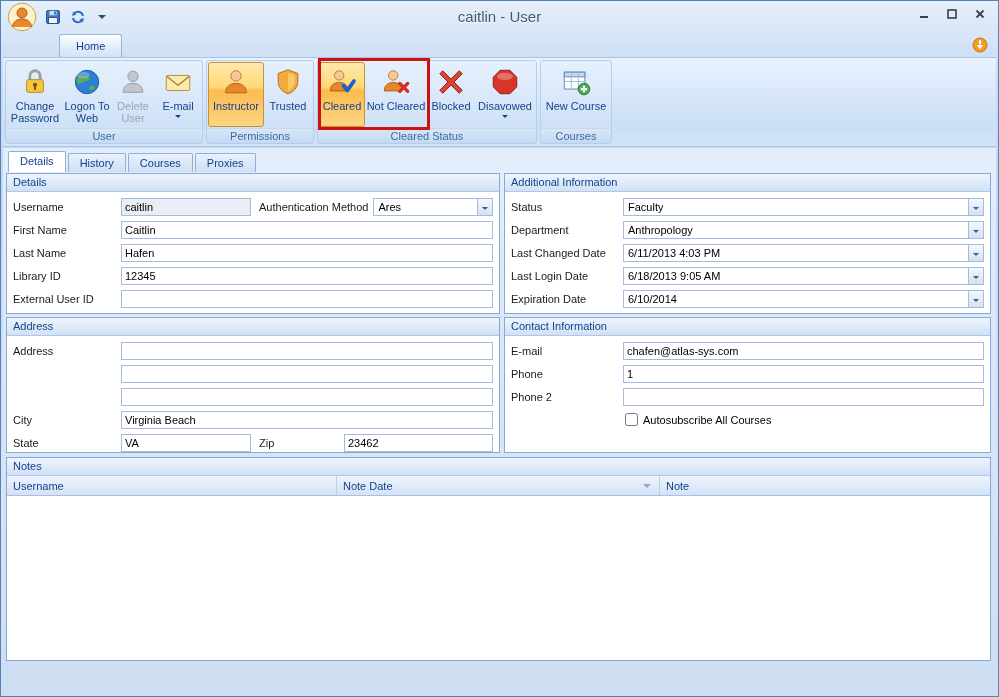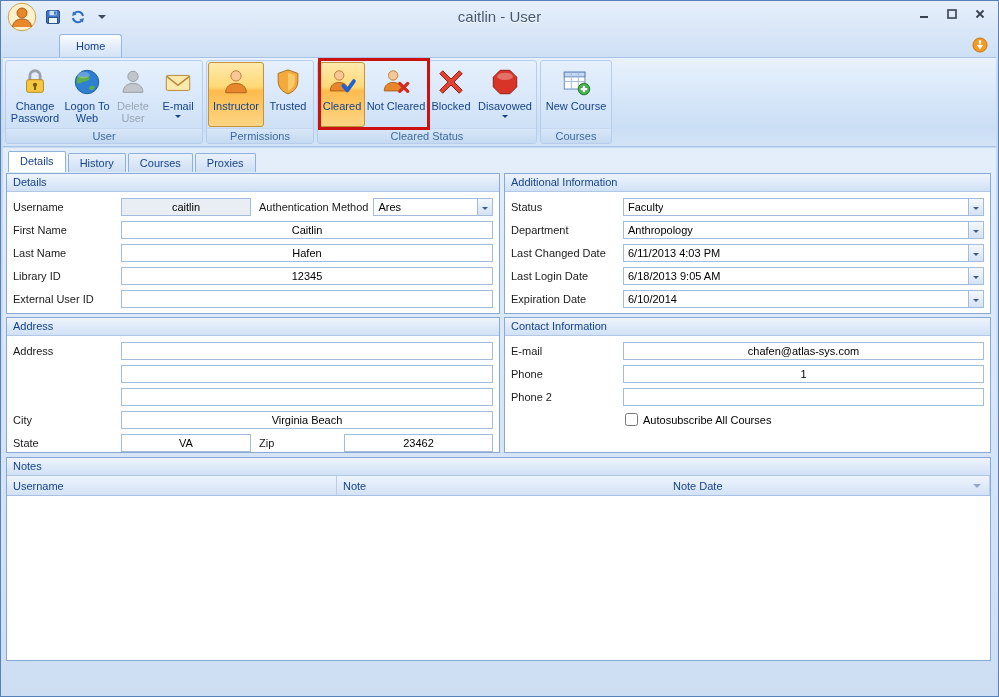--- a/index.html
+++ b/index.html
@@ -62,21 +62,21 @@
 
   
   .gbox { position:absolute; border:1px solid #8aa8d4; background:#fff; }
   .gbox-h { height:18px; line-height:17px; padding-left:6px; color:#15428b;
     background:linear-gradient(#eef4fd, #d0e1f6); border-bottom:1px solid #b2c7e6; }
   .gbox-body { padding-top:3px; }
   .frow { display:flex; align-items:center; height:23px; padding:0 6px; }
   .lbl { width:108px; flex:none; color:#1a1a1a; white-space:nowrap; }
   .lbl2 { flex:none; color:#1a1a1a; padding:0 5px 0 8px; white-space:nowrap; }
   .tb { height:18px; border:1px solid #a3bbdd; background:#fff; font-family:inherit; font-size:11px;
-    padding:8px 3px; color:#000;text-align:center; }
+    padding:8px 3px; color:#000; }
   .tb.ro { background:#e9edf4; }
   .grow { flex:1; min-width:0; }
   .combo { position:relative; height:18px; border:1px solid #a3bbdd; background:#fff;
     display:flex; align-items:center; padding:0 18px 0 4px; cursor:pointer; }
   .combo-val { overflow:hidden; white-space:nowrap; }
   .combo-btn { position:absolute; right:0; top:0; bottom:0; width:15px;
     background:linear-gradient(#f4f8fd, #d4e2f4); border-left:1px solid #a3bbdd;
     display:flex; align-items:center; justify-content:center; }
   .combo-btn i { width:0; height:0; border:3.5px solid transparent; border-top-color:#3f5c85; margin-top:6px; }
   .chk-row { display:flex; align-items:center; height:23px; padding-left:120px; }
@@ -430,26 +430,26 @@
           </div>
         </div>
       </div>
 
       <div class="gbox" style="left:3px;top:284px;width:985px;height:204px;">
         <div class="gbox-h">Notes</div>
         <div class="tbl-h">
           <div class="col" style="width:330px">
               <span>Username</span>
             </div>
-          <div class="col" style="flex:1;border-right:none">
-              <span>Note</span>
-            </div>
           <div class="col" style="width:323px">
               <span>Note Date</span>
               <span class="sort-ind"></span>
             </div>
+          <div class="col" style="flex:1;border-right:none">
+              <span>Note</span>
+            </div>
         </div>
         <div class="tbl-body"></div>
       </div>
 
     </div>
   </div>
 </div>
 
 </body></html>

